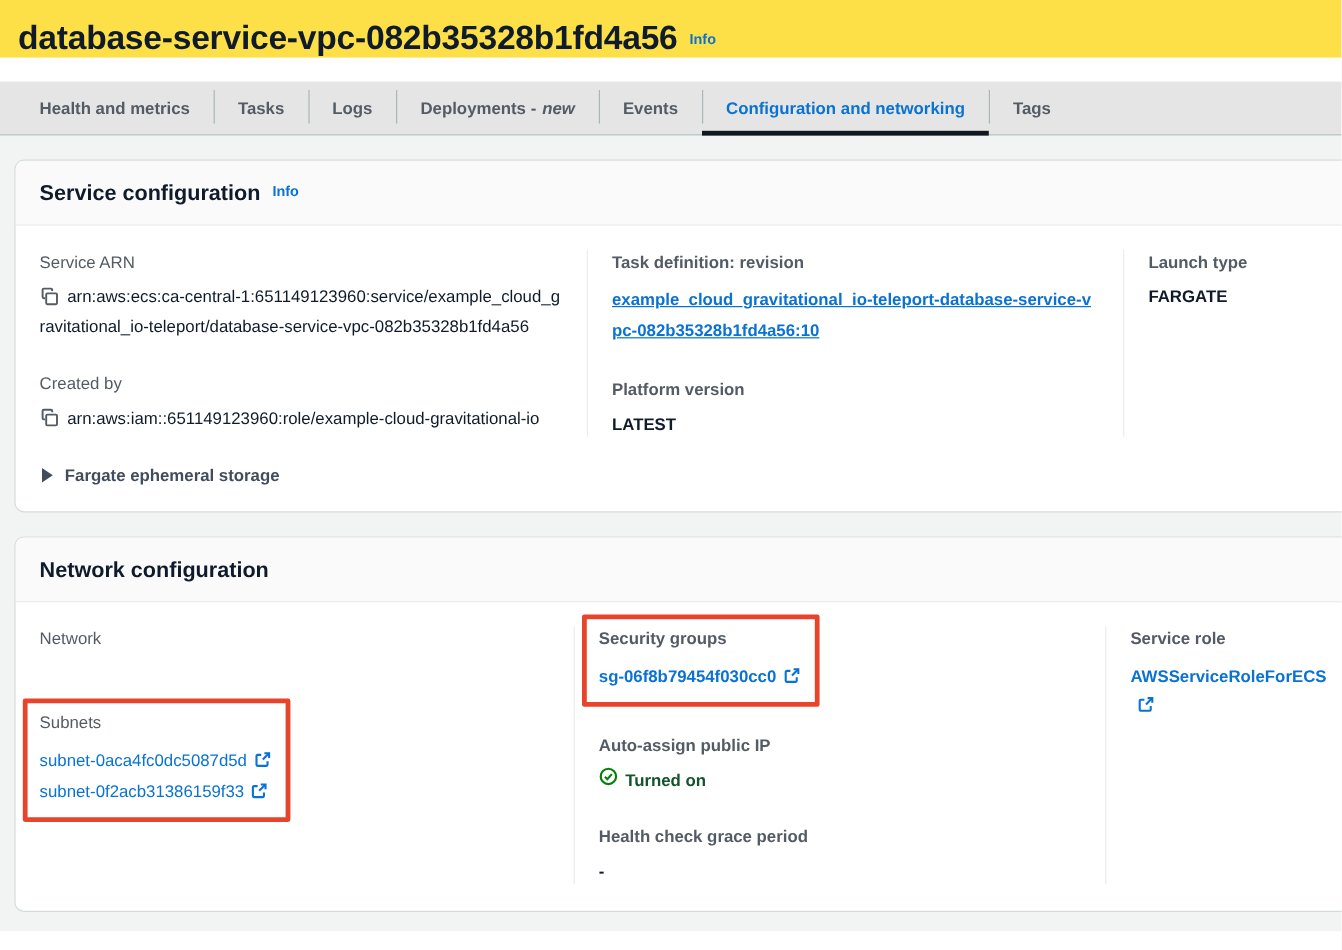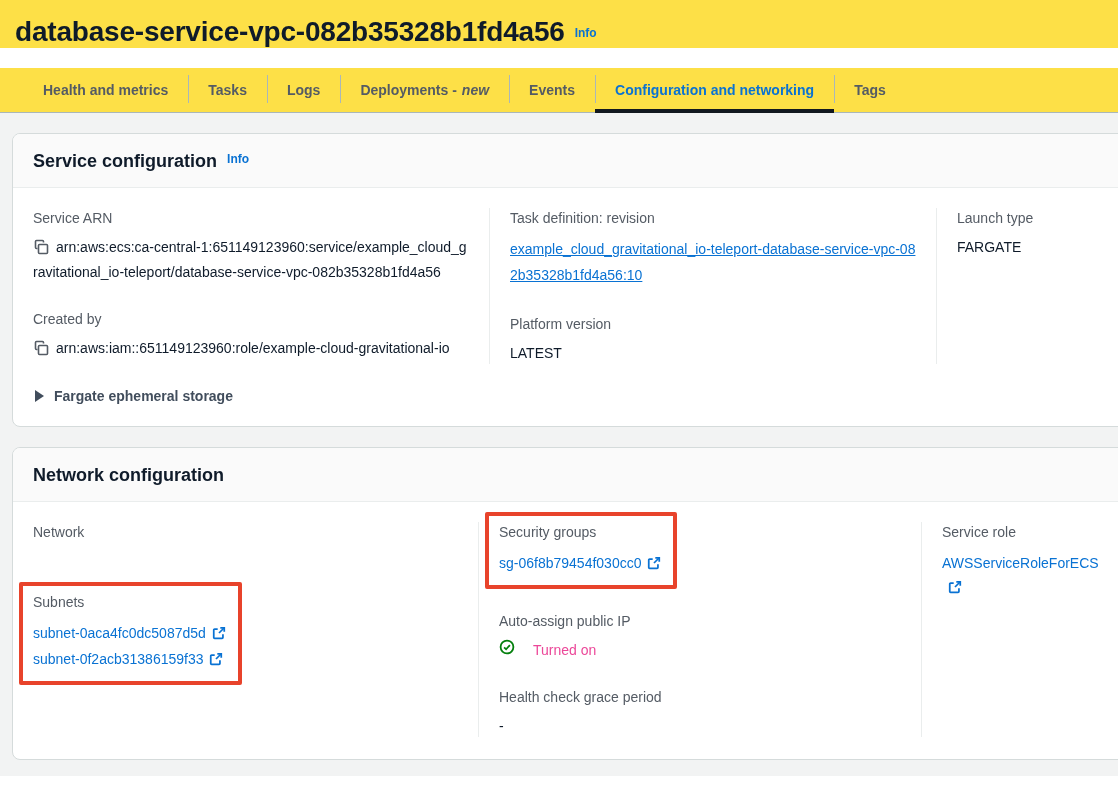--- a/index.html
+++ b/index.html
@@ -17,23 +17,23 @@
     display: inline;
   }
   .info-link {
     font-size: 12px; font-weight: 700; color: #0972d3;
     margin-left: 10px; cursor: pointer; vertical-align: 4px;
   }
 
   
   .tab-bar {
     display: flex; align-items: stretch;
-    margin-top: 20px; padding-left: 23px;
+    margin-top: 20px; padding-left: 13px;
     border-bottom: 1px solid #aab7b8;
-    background: #fde047;
+    background: #e5e5e5;
     height: 45px;
   }
   .tab {
     position: relative; display: flex; align-items: center;
     padding: 0 20px; font-size: 14px; font-weight: 700; color: #545b64;
     cursor: pointer; white-space: nowrap;
   }
   .tab:not(:first-child)::before {
     content: ""; position: absolute; left: 0; top: 7px; bottom: 9px;
     width: 1px; background: #aab7b8;
@@ -64,21 +64,21 @@
   .card-header {
     background: #fafafa;
     border-bottom: 1px solid #eaeded;
     padding: 17px 20px 15px 20px;
   }
   .card-title { display: inline; font-size: 18px; font-weight: 700; color: #0f1b2a; }
   .card-body { padding: 20px 20px 22px 20px; }
 
   .cols { display: flex; align-items: stretch; }
   .col { min-height: 10px; }
-  .col + .col { border-left: 1px solid #eaeded; padding-left: 20px; }
+  .col + .col { border-left: 1px solid #eaeded; padding-left: 20px; font-weight: bold; }
 
   .field { margin-bottom: 26px; }
   .field:last-child { margin-bottom: 0; }
   .field-label { font-size: 14px; color: #545b64; margin-bottom: 8px; line-height: 20px; }
   .field-value { font-size: 14px; color: #0f1b2a; line-height: 22px; }
   .arn { word-break: break-all; }
   .arn-line { display: inline; }
   .copy-icon { display: inline-block; vertical-align: -3px; margin-right: 7px; cursor: pointer; }
 
   a.aws-link { color: #0972d3; text-decoration: none; font-size: 14px; line-height: 26px; cursor: pointer; }
@@ -92,21 +92,21 @@
     padding-left: 2px;
   }
   .caret {
     width: 0; height: 0;
     border-top: 6px solid transparent; border-bottom: 6px solid transparent;
     border-left: 9px solid #414d5c;
     display: inline-block;
   }
 
   
-  .status-on { display: flex; align-items: center; gap: 18px; color: #ec4899; font-size: 14px; line-height: 22px; }
+  .status-on { display: flex; align-items: center; gap: 6px; color: #14532d; font-size: 14px; line-height: 22px; }
 
   
   .redbox {
     display: inline-block;
     border: 4px solid #e8432b;
     border-radius: 2px;
     padding: 6px 12px 9px 10px;
   }
   .redbox-subnets  { margin: 14px 0 0 -14px; }
   .redbox-sg       { margin: -10px 0 0 -14px; }

